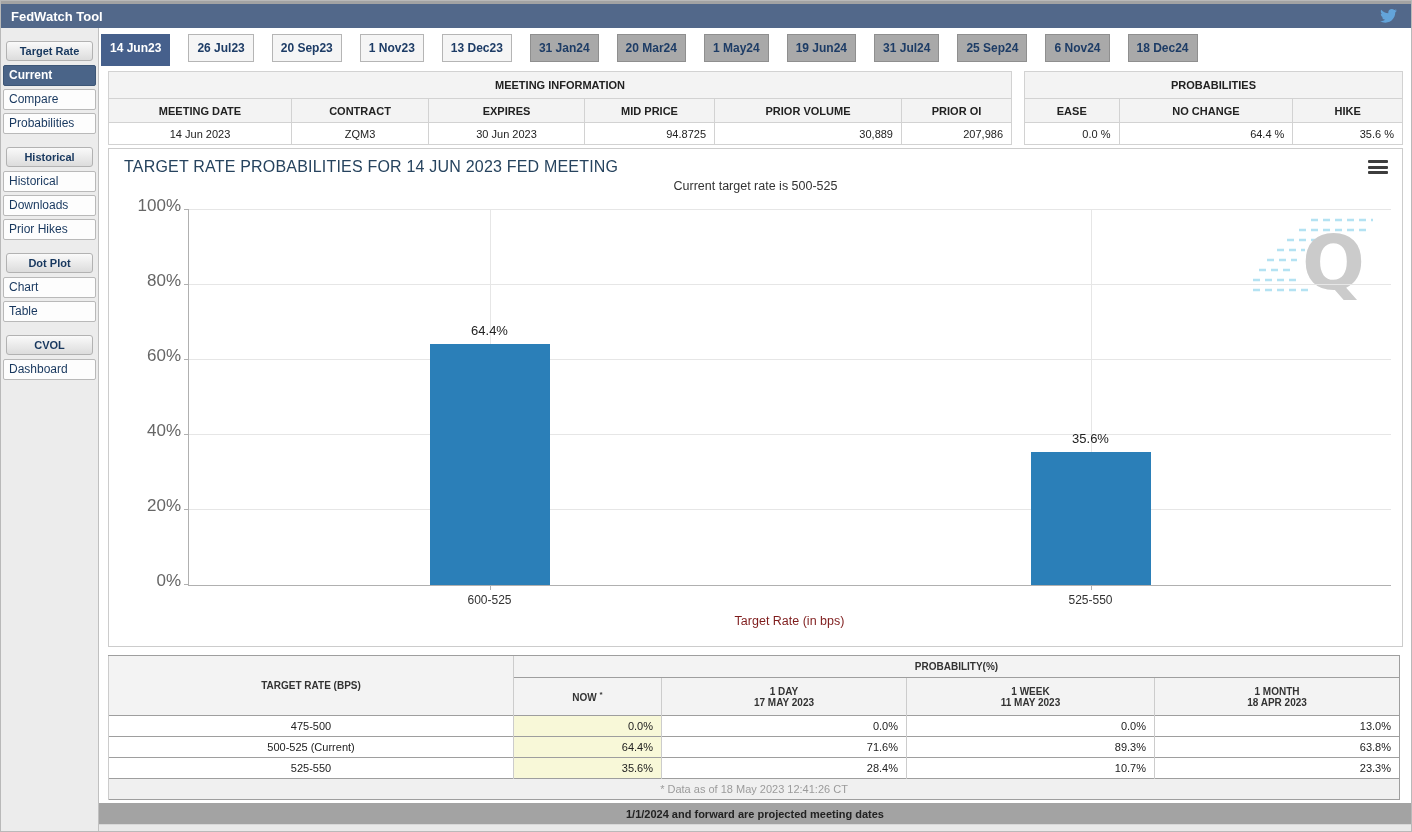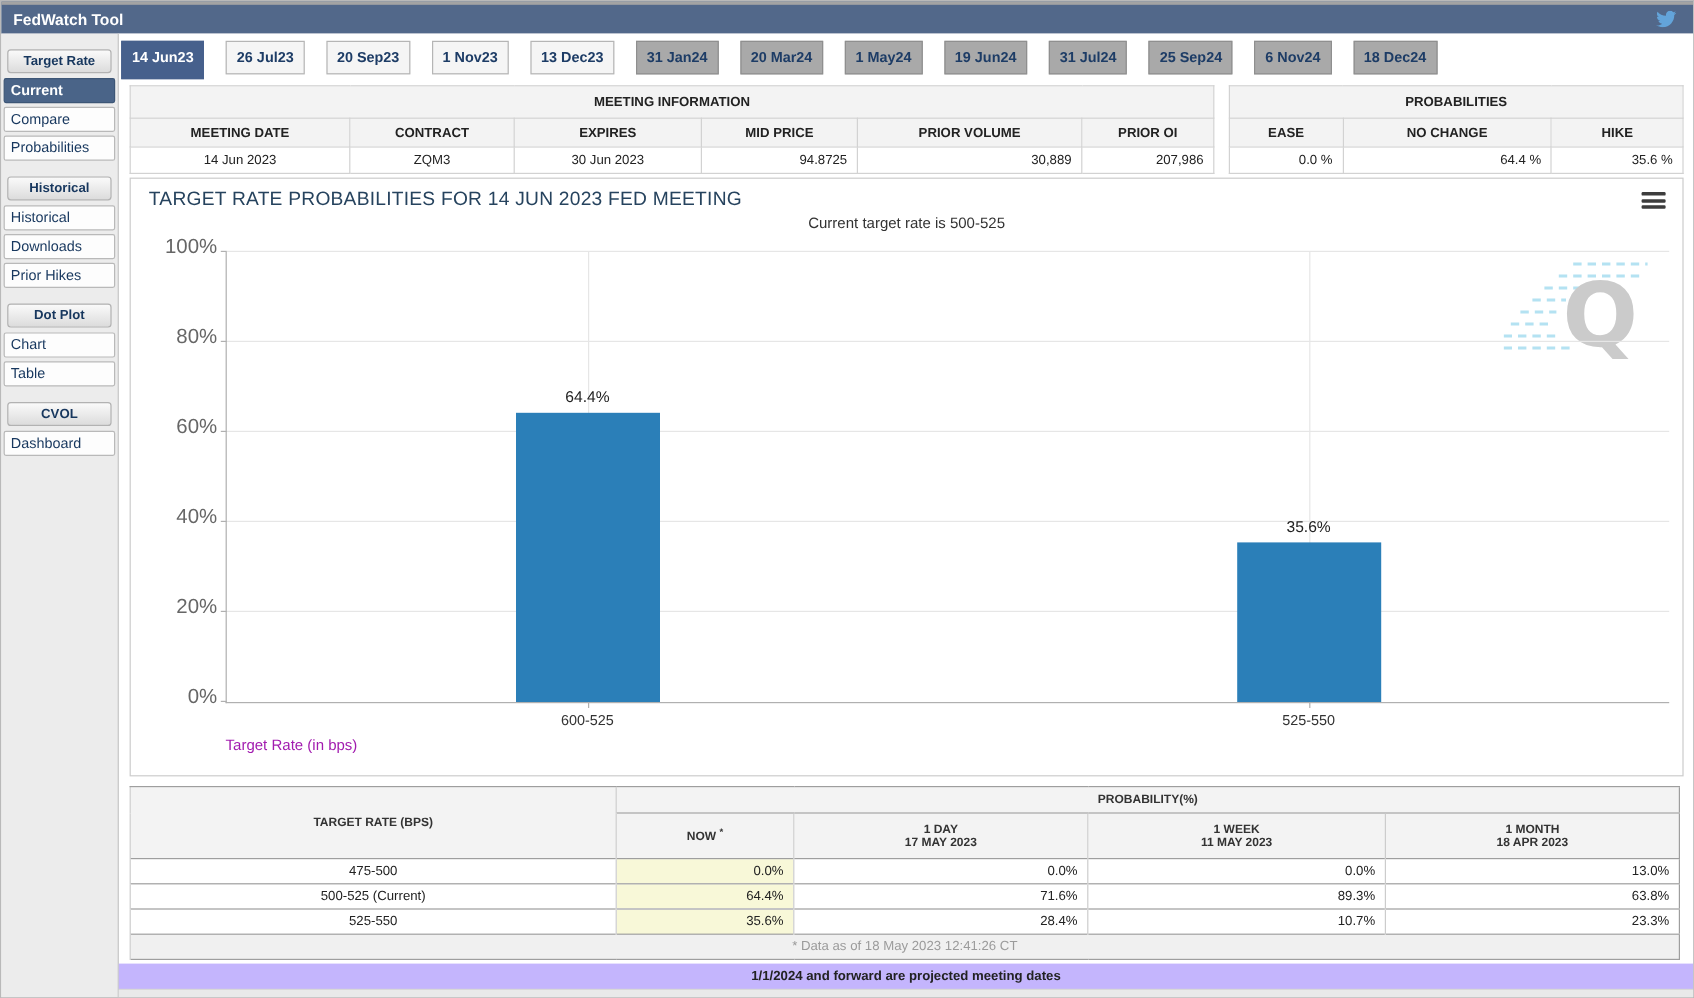--- a/index.html
+++ b/index.html
@@ -51,41 +51,41 @@
   .gridline-h { position:absolute; left:0; right:0; height:1px; background:#e6e6e6; }
   .gridline-v { position:absolute; top:0; bottom:0; width:1px; background:#e6e6e6; }
   .y-tick-label { position:absolute; right:calc(100% + 8px); font-size:17px; color:#666; white-space:nowrap; }
   .y-tick-mark { position:absolute; right:100%; width:5px; height:1px; background:#b0b0b0; }
   .x-tick-mark { position:absolute; top:100%; width:1px; height:5px; background:#b0b0b0; }
   .bar { position:absolute; bottom:0; width:120px; transform:translateX(-50%); }
   .bar-label { position:absolute; transform:translateX(-50%); font-size:13px; color:#222; white-space:nowrap; }
   .x-cat-label { position:absolute; top:calc(100% + 8px); transform:translateX(-50%); font-size:12px; color:#333; white-space:nowrap; }
   .y-axis-title { position:absolute; left:-58px; top:188px; transform:translateY(-50%) rotate(-90deg); transform-origin:center; font-size:12px; color:#888; width:140px; text-align:center; }
   .plot-wrap { position:relative; margin-left:78px; }
-  .x-axis-title { margin:28px 10px 0 78px; text-align:left; font-size:12.5px; color:#a21caf; }
+  .x-axis-title { margin:28px 10px 0 78px; text-align:center; font-size:12.5px; color:#7f1d1d; }
 
   .watermark { position:absolute; top:2px; right:8px; width:130px; height:92px; pointer-events:none; }
   .watermark .q { position:absolute; right:18px; top:14px; font-family:"DejaVu Sans", sans-serif; font-size:74px; line-height:74px; color:#cbcbcb; font-weight:bold; }
 
   
   .bottom-table { margin:8px 8px 0 9px; width:1291px; border:1px solid #9e9e9e; table-layout:fixed; }
   .bottom-table th, .bottom-table td { border-left:1px solid #ccc; border-top:1px solid #9e9e9e; font-size:11px; color:#222; white-space:nowrap; overflow:hidden; }
   .bottom-table th { background:#f3f3f3; font-size:10px; font-weight:bold; color:#333; text-align:center; }
   .bt-h1 { height:22px; }
   .bt-h2 th { height:38px; }
   .bt-h2 .hdr-date { font-weight:bold; }
   .bt-h2 sup { font-size:8px; }
   .bt-row td { height:21px; background:#fff; }
   .bt-row .lbl { text-align:center; }
   .bt-row .num { text-align:right; padding-right:8px; }
   .bt-row .now { background:#f8f8d8; }
   .bt-foot td { height:21px; background:#f0f0f0; text-align:center; color:#9b9b9b; font-size:11px; }
 
   
-  .projected-note { margin-top:3px; height:22px; line-height:22px; text-align:center; font-size:11px; font-weight:bold; color:#222; background:#c4b5fd; border-bottom:1px solid #d8d8d8; }
+  .projected-note { margin-top:3px; height:22px; line-height:22px; text-align:center; font-size:11px; font-weight:bold; color:#222; background:#a3a3a3; border-bottom:1px solid #d8d8d8; }
   .bottom-filler { flex:1; background:#e9e9e9; }
 </style>
 </head>
 <body>
 
 <div class="app">
 
   <div class="titlebar">
     <span class="app-title">FedWatch Tool</span>
     <span class="twitter-btn">

